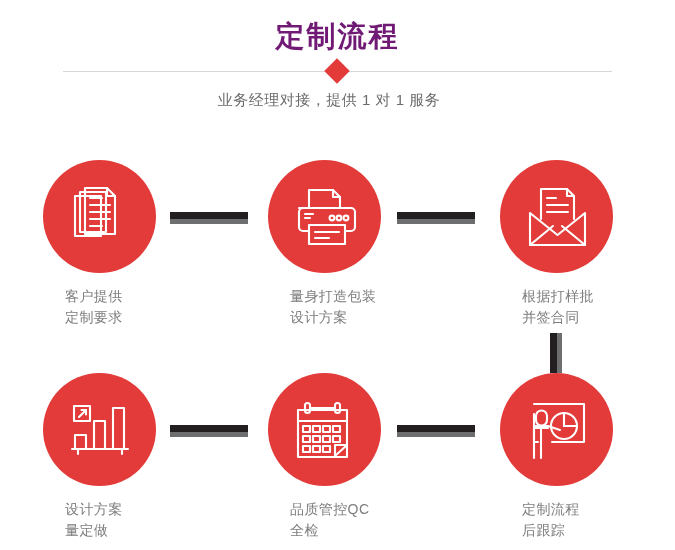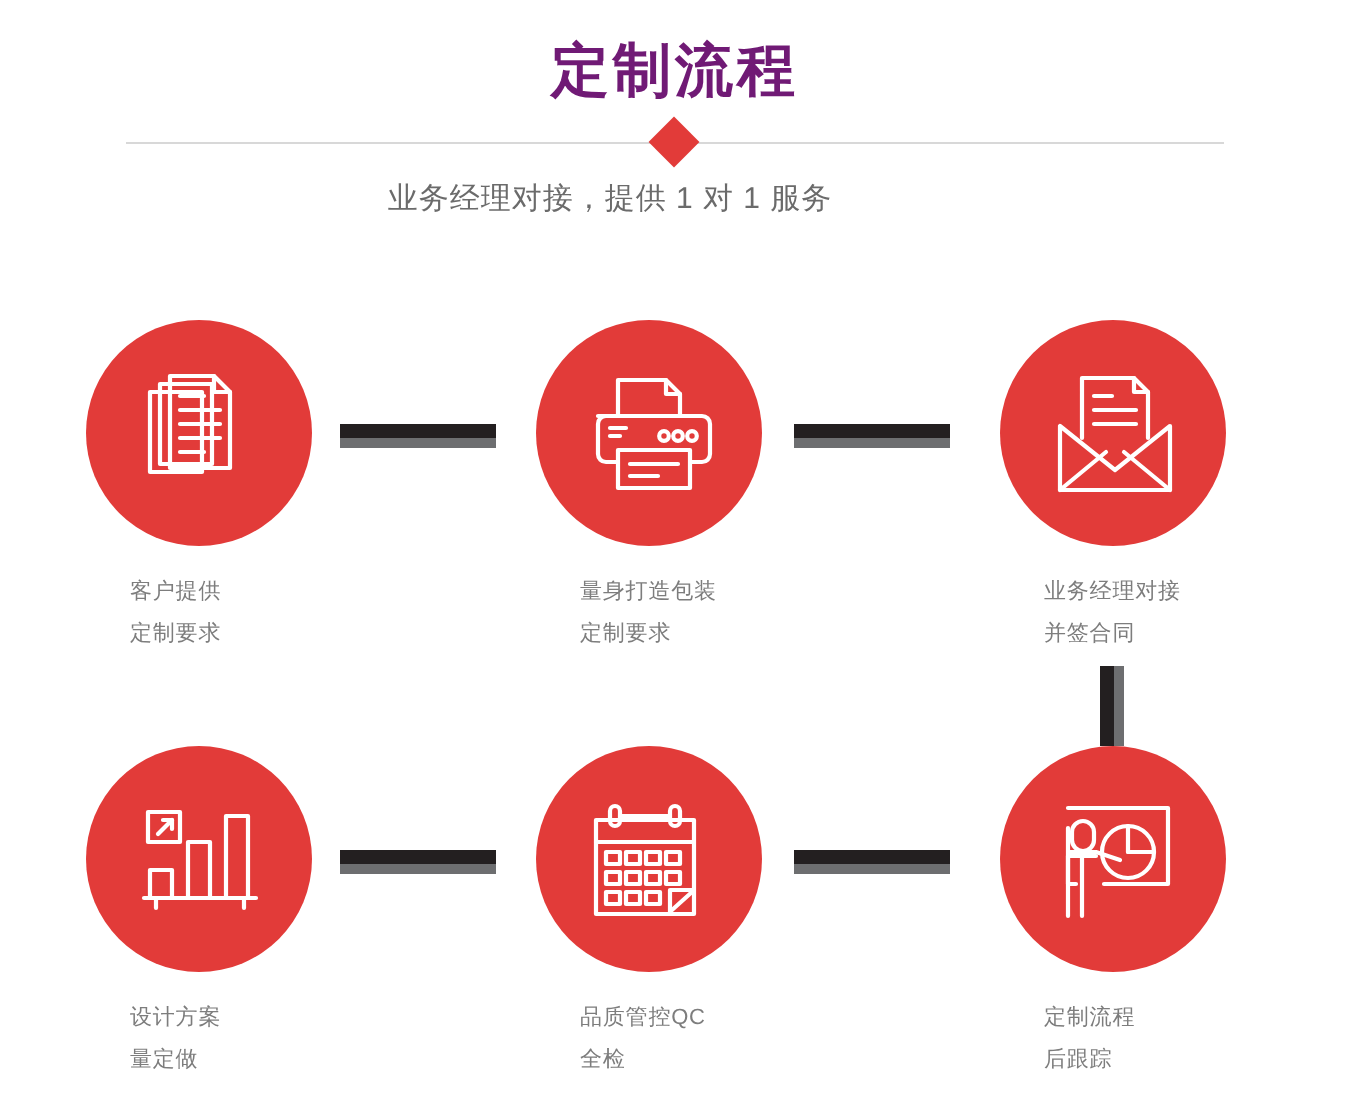--- a/index.html
+++ b/index.html
@@ -32,35 +32,36 @@
     width:18px;height:18px;
     background:#e23b39;
     transform:rotate(45deg);
   }
   .subtitle{
     position:absolute;left:0;top:89px;width:610px;
     text-align:center;
     font-size:15px;color:#6b6b6b;
     line-height:22px;
     letter-spacing:0.5px;
+    padding-left:24px;
   }
 
   
   .steps{position:absolute;left:0;top:0;width:675px;height:550px;}
   .step{position:absolute;width:170px;}
   .circle{
     position:absolute;left:0;top:0;
     width:113px;height:113px;border-radius:50%;
     background:#e23b39;
     display:flex;align-items:center;justify-content:center;
   }
   .circle svg{display:block;}
   .step-label{
     position:absolute;left:22px;top:126px;width:150px;
-    font-size:11px;color:#7d7d7d;line-height:21px;
+    font-size:14px;color:#7d7d7d;line-height:21px;
     white-space:pre-line;
     letter-spacing:0.4px;
   }
 
   
   .s1{left:43px;top:160px;}
   .s2{left:268px;top:160px;}
   .s3{left:500px;top:160px;}
   .s4{left:43px;top:373px;}
   .s5{left:268px;top:373px;}
@@ -136,39 +137,39 @@
             <circle cx="39" cy="31" r="2.4"></circle>
             <circle cx="46" cy="31" r="2.4"></circle>
             <circle cx="53" cy="31" r="2.4"></circle>
             <rect x="16" y="38" width="36" height="19"></rect>
             <line x1="22" y1="45" x2="46" y2="45"></line>
             <line x1="22" y1="51" x2="36" y2="51"></line>
           </g>
         </svg>
       </div>
       <div class="step-label">量身打造包装
-定制要求</div>
+设计方案</div>
     </div>
 
     <div class="step s3">
       <div class="circle">
         <svg width="64" height="60" viewBox="0 0 64 60">
           <g fill="none" stroke="#ffffff" stroke-width="2.1" stroke-linejoin="round" stroke-linecap="round">
             <path d="M16 32 V2 h26 l7 7 v23"></path>
             <path d="M42 2 v7 h7"></path>
             <line x1="22" y1="11" x2="31" y2="11"></line>
             <line x1="22" y1="18" x2="43" y2="18"></line>
             <line x1="22" y1="25" x2="43" y2="25"></line>
             <path d="M5 26 v32 h55 v-32 l-27.5 22 z"></path>
             <path d="M5 58 l23 -19"></path>
             <path d="M60 58 l-23 -19"></path>
           </g>
         </svg>
       </div>
-      <div class="step-label">业务经理对接
+      <div class="step-label">根据打样批
 并签合同</div>
     </div>
 
     <div class="step s4">
       <div class="circle">
         <svg width="60" height="56" viewBox="0 0 60 56">
           <g fill="none" stroke="#ffffff" stroke-width="2.1" stroke-linejoin="round" stroke-linecap="round">
             <rect x="4" y="4" width="16" height="15"></rect>
             <path d="M9 15 l7 -7"></path>
             <path d="M11.5 8 h4.5 v4.5"></path>

